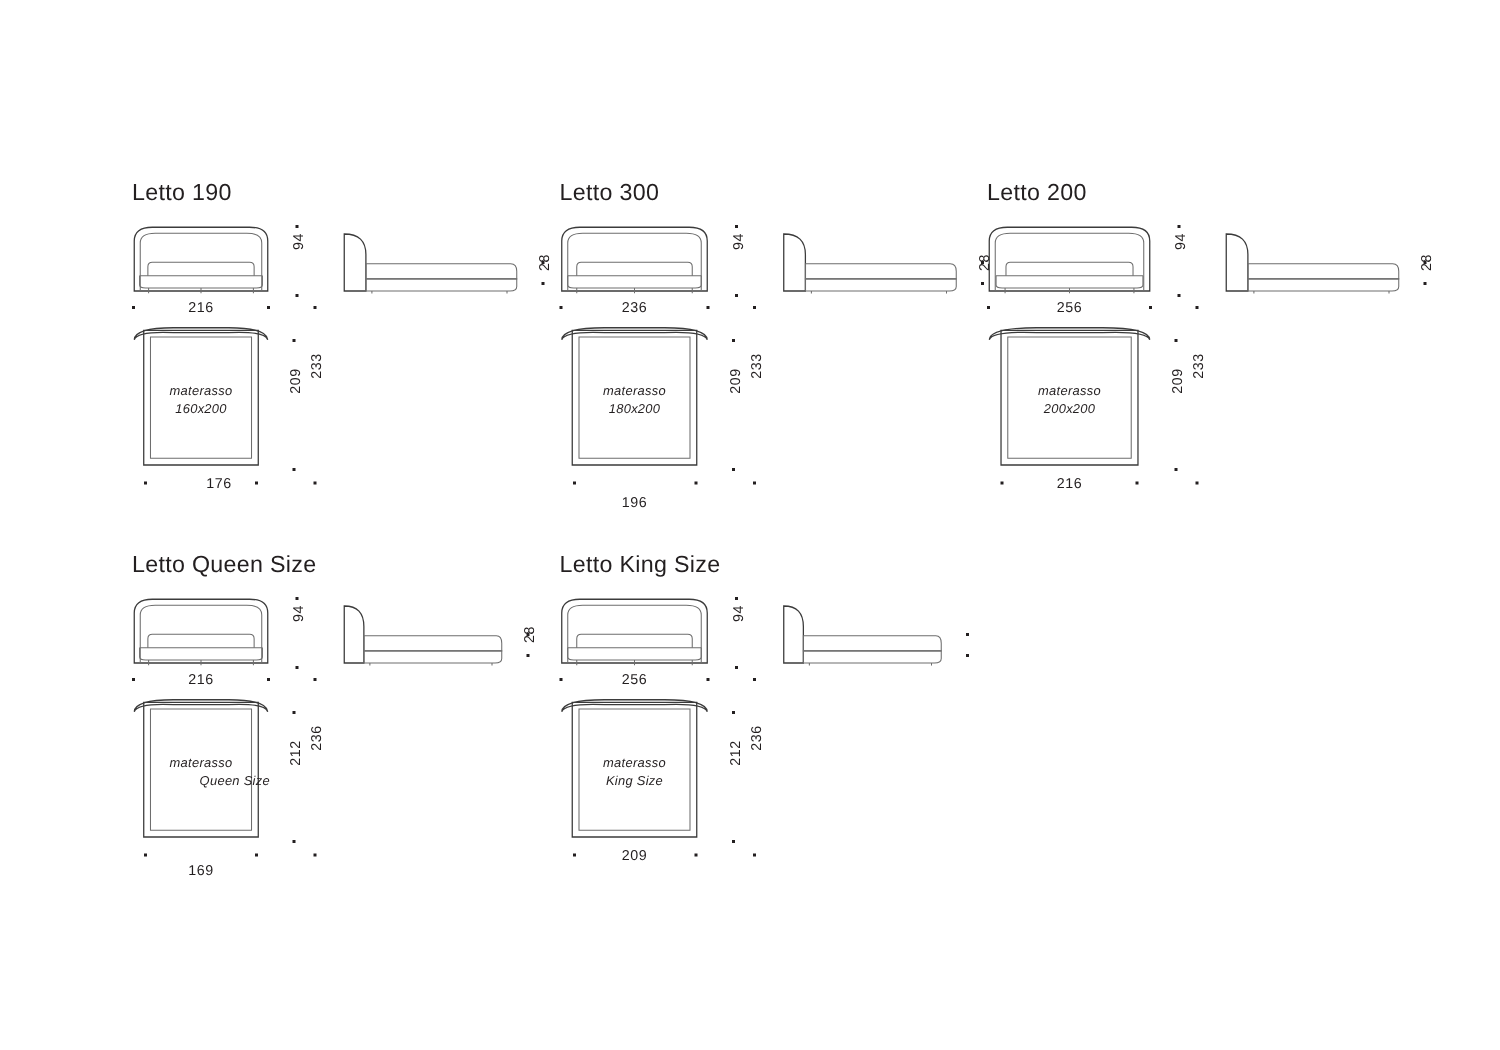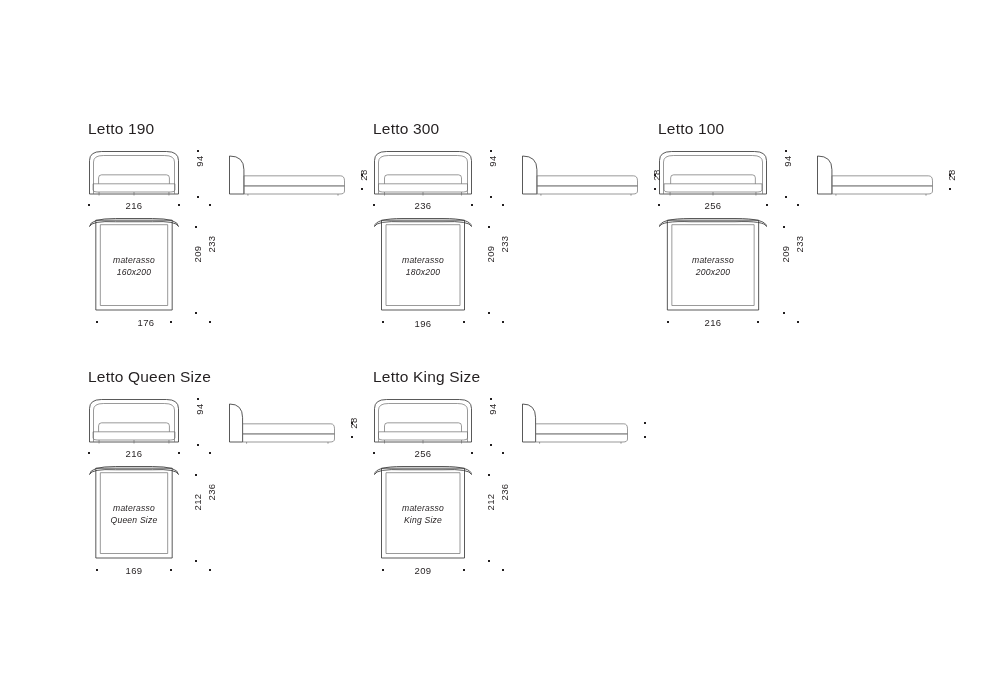--- a/index.html
+++ b/index.html
@@ -147,36 +147,36 @@
         <svg width="100" height="96" viewBox="0 0 100 96">
           <path d="M 1.5 10.488 Q 2 2.5 30 2.5 L 70 2.5 Q 98 2.5 98.5 10.488 Q 96.5 4.6368 70 5.740800000000001 L 30 5.740800000000001 Q 3.5 4.6368 1.5 10.488 Z" class="ln"></path>
           <path d="M 8.5 4.195200000000001 L 91.5 4.195200000000001 L 91.5 94 L 8.5 94 Z" class="ln"></path>
           <path d="M 13 8.6952 L 87 8.6952 L 87 89.5 L 13 89.5 Z" class="ln2"></path>
         </svg>
       </div>
       <div style="position: absolute; left: 0px; top: 134.4px; width: 100px;">
         <div class="mat" style="position: static;">materasso</div>
         <div class="mat" style="position: static;">180x200</div>
       </div>
-      <div class="dim dim-h" style="left: 50px; top: 198px;">196</div>
+      <div class="dim dim-h" style="left: 50px; top: 210px;">196</div>
       <div class="tick" style="left: 8.5px; top: 201px;"></div>
       <div class="tick" style="left: 89.5px; top: 201px;"></div>
       <div class="vwrap" style="left: 112px; top: 106px; height: 86px; width: 12px;">
         <div class="dim dim-v" style="top: 28px;">209</div>
       </div>
       <div class="tick" style="left: 115px; top: 106px;"></div>
       <div class="tick" style="left: 115px; top: 192px;"></div>
       <div class="vwrap" style="left: 126px; top: 86px; height: 106px; width: 12px;">
         <div class="dim dim-v" style="top: 38px;">233</div>
       </div>
       <div class="tick" style="left: 129px; top: 84px;"></div>
       <div class="tick" style="left: 129px; top: 201px;"></div>
     </div>
     <div class="grp" style="left: 658px; top: 120px;">
-      <div class="ttl" style="left: 0px; top: 0px;">Letto 100</div>
+      <div class="ttl" style="left: 0px; top: 0px;">Letto 200</div>
       <div style="position: absolute; left: 0px; top: 30px; width: 110px; height: 46px;">
         <svg width="110" height="46" viewBox="0 0 110 46">
           <path d="M 1.5 44 L 1.5 10.626000000000001 Q 1.5 1.5 13.524 1.5 L 96.476 1.5 Q 108.5 1.5 108.5 10.626000000000001 L 108.5 44 Z" class="ln"></path>
           <path d="M 5.5 44 L 5.5 11.9784 Q 5.5 5.5 15.456000000000001 5.5 L 94.544 5.5 Q 104.5 5.5 104.5 11.9784 L 104.5 44" class="ln2"></path>
           <path d="M 12.65 33.81 L 12.65 27.840000000000003 Q 12.65 24.840000000000003 15.65 24.840000000000003 L 94.35000000000001 24.840000000000003 Q 97.35000000000001 24.840000000000003 97.35000000000001 27.840000000000003 L 97.35000000000001 33.81" class="ln2"></path>
           <path d="M 6.05 33.81 L 103.95 33.81" class="ln2"></path>
           <path d="M 6.05 33.81 L 6.05 40 Q 6.05 42 10.05 42 L 99.95 42 Q 103.95 42 103.95 40 L 103.95 33.81" class="ln2"></path>
           <path d="M 12.05 42 L 12.05 45.5" class="ln2"></path>
           <path d="M 55 42 L 55 45.5" class="ln2"></path>
           <path d="M 97.95 42 L 97.95 45.5" class="ln2"></path>
@@ -267,23 +267,23 @@
       <div class="tick" style="left: 263px; top: 67.74px;"></div>
       <div style="position: absolute; left: 0px; top: 96px; width: 92px; height: 96px;">
         <svg width="92" height="96" viewBox="0 0 92 96">
           <path d="M 1.5 10.488 Q 2 2.5 27.599999999999998 2.5 L 64.39999999999999 2.5 Q 90 2.5 90.5 10.488 Q 88.5 4.6368 64.39999999999999 5.740800000000001 L 27.599999999999998 5.740800000000001 Q 3.5 4.6368 1.5 10.488 Z" class="ln"></path>
           <path d="M 7.82 4.195200000000001 L 84.18 4.195200000000001 L 84.18 94 L 7.82 94 Z" class="ln"></path>
           <path d="M 12.32 8.6952 L 79.68 8.6952 L 79.68 89.5 L 12.32 89.5 Z" class="ln2"></path>
         </svg>
       </div>
       <div style="position: absolute; left: 0px; top: 134.4px; width: 92px;">
         <div class="mat" style="position: static;">materasso</div>
-        <div class="mat" style="position: static;">Queen Size</div>
-      </div>
-      <div class="dim dim-h" style="left: 46px; top: 197px;">169</div>
+        <div class="mat" style="position: static; text-align: right;">Queen Size</div>
+      </div>
+      <div class="dim dim-h" style="left: 46px; top: 207px;">169</div>
       <div class="tick" style="left: 7.82px; top: 201px;"></div>
       <div class="tick" style="left: 82.18px; top: 201px;"></div>
       <div class="vwrap" style="left: 104px; top: 106px; height: 86px; width: 12px;">
         <div class="dim dim-v" style="top: 28px;">212</div>
       </div>
       <div class="tick" style="left: 107px; top: 106px;"></div>
       <div class="tick" style="left: 107px; top: 192px;"></div>
       <div class="vwrap" style="left: 118px; top: 86px; height: 106px; width: 12px;">
         <div class="dim dim-v" style="top: 38px;">236</div>
       </div>

